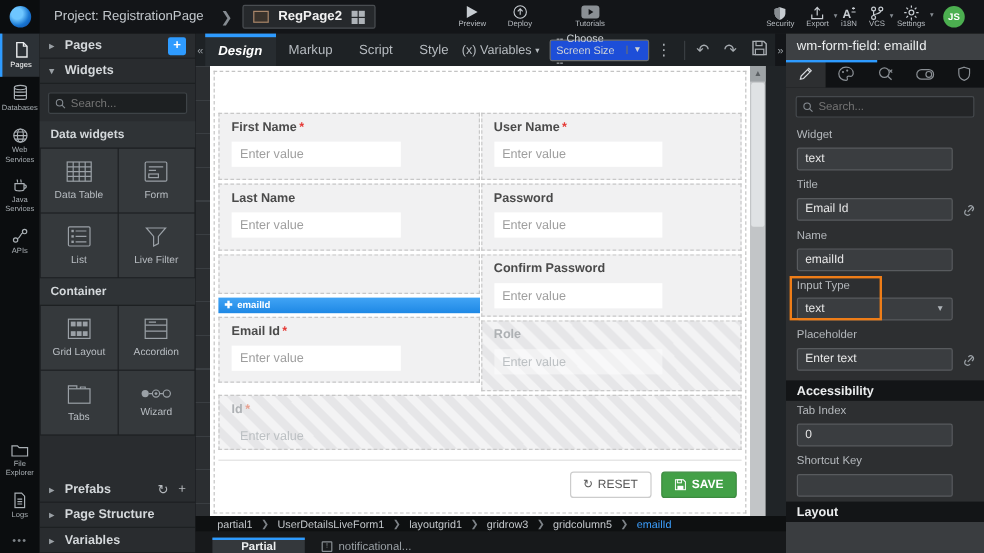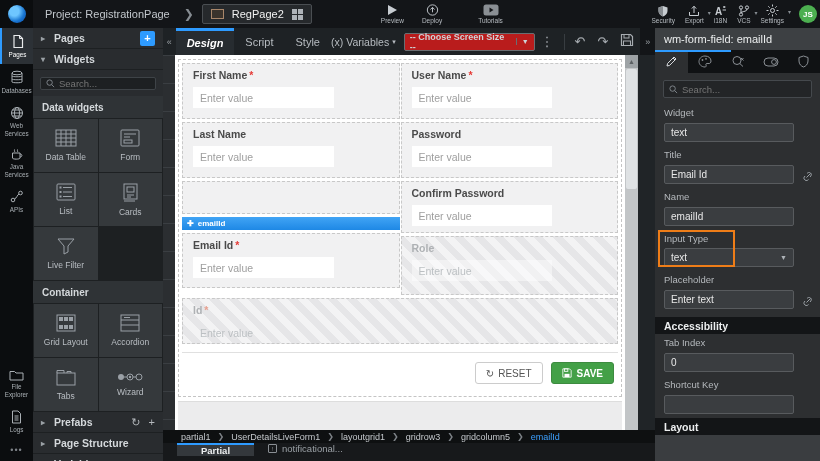--- a/index.html
+++ b/index.html
@@ -11,32 +11,32 @@
   .topbar { position:absolute; left:0; top:0; width:820px; height:28px; background:#131518;
     display:flex; align-items:center; color:#cfd3d7; }
   .logo-box { width:33px; height:28px; background:#0b0d0f; display:flex; align-items:center; justify-content:center; }
   .logo { width:18px; height:18px; border-radius:50%;
     background:radial-gradient(circle at 35% 35%, #6ec6ff 0 28%, #1976d2 60%, #0d47a1 100%); }
   .proj-label { font-size:11px; color:#c2c7cc; margin-left:12px; white-space:nowrap; }
   .tb-chev { color:#868c92; font-size:12px; margin:0 8px 0 14px; }
   .page-tab { height:20px; display:flex; align-items:center; gap:8px; background:#26292c;
     border:1px solid #4a4e52; border-radius:2px; padding:0 8px; }
   .page-tab .win-ico { width:13px; height:10px; border:1px solid #a8866a; background:#3a332c; display:inline-block; }
-  .page-tab .tab-title { font-size:11px; font-weight:normal; color:#f2f2f2; }
+  .page-tab .tab-title { font-size:11px; font-weight:bold; color:#f2f2f2; }
   .grid-ico { width:11px; height:11px; display:grid; grid-template-columns:1fr 1fr; gap:1px; }
   .grid-ico i { background:#aeb3b8; }
   .tb-action { display:flex; flex-direction:column; align-items:center; justify-content:center;
     font-size:6.5px; color:#b7bcc1; gap:1px; margin:0 9px; cursor:pointer; }
   .tb-action svg { display:block; }
   .tb-right { margin-left:auto; display:flex; align-items:center; }
   .tb-mini { display:flex; flex-direction:column; align-items:center; font-size:6.5px; color:#b7bcc1;
     margin:0 5px; position:relative; }
   .mini-chev { position:absolute; right:-7px; top:4px; font-size:6px; color:#868c92; }
   .avatar { width:18px; height:18px; border-radius:50%; background:#4caf50; color:#fff; font-size:8px;
-    font-weight:bold; display:flex; align-items:center; justify-content:center; margin:0 3px 0 10px; }
+    font-weight:bold; display:flex; align-items:center; justify-content:center; margin:0 16px 0 10px; }
 
   
   .rail { position:absolute; left:0; top:28px; width:33px; height:433px; background:#0b0d0f;
     display:flex; flex-direction:column; }
   .rail-item { width:33px; padding:6px 1px 5px; display:flex; flex-direction:column; align-items:center;
     gap:2px; color:#aab0b5; cursor:pointer; }
   .rail-item .rlabel { font-size:6.3px; text-align:center; line-height:1.25; }
   .rail-item.active { background:#2c3136; border-left:2px solid #2e9bff; color:#fff; }
   .rail-spacer { flex:1; }
   .rail-dots { color:#7d8287; font-size:9px; text-align:center; padding:6px 0; letter-spacing:1px; }
@@ -64,41 +64,41 @@
 
   
   .center { position:absolute; left:163px; top:28px; width:492px; height:433px; background:#1c1f22;
     display:flex; flex-direction:column; }
   .ed-toolbar { height:27px; min-height:27px; background:#1e2225; display:flex; align-items:center; color:#b7bcc1; }
   .collapse-btn { width:13px; text-align:center; color:#9aa0a5; font-size:9px; cursor:pointer; }
   .ed-tab { padding:0 11px; height:27px; display:flex; align-items:center; font-size:11px; cursor:pointer; }
   .ed-tab.active { background:#272c30; border-top:3px solid #2e9bff; font-weight:bold; color:#fff;font-style:italic; }
   .ed-sep { flex:1; }
   .vars-dd { font-size:10.5px; color:#b7bcc1; display:flex; align-items:center; gap:3px; margin-right:8px; cursor:pointer; }
-  .screen-dd { height:18px; border:1px solid #6a6e72; border-radius:2px; background:#b91c1c; color:#cfd3d7;
-    font-size:9px; display:flex; align-items:center; padding:0 5px; gap:6px; cursor:pointer;font-weight:bold; }
+  .screen-dd { height:18px; border:1px solid #6a6e72; border-radius:2px; background:#1d4ed8; color:#cfd3d7;
+    font-size:9px; display:flex; align-items:center; padding:0 5px; gap:6px; cursor:pointer; }
   .screen-dd .dd-arr { border-left:1px solid #6a6e72; padding-left:5px; font-size:7px; }
   .tool-ico { margin:0 6px; font-size:13px; color:#a7acb1; cursor:pointer; }
   .tool-div { width:1px; height:16px; background:#383d41; margin:0 4px; }
   .panel-expand { width:15px; height:27px; background:#131518; color:#9aa0a5; display:flex; align-items:center;
     justify-content:center; font-size:9px; cursor:pointer; }
 
   
   .canvas-wrap { flex:1; position:relative; background:#202427; overflow:hidden; }
   .ruler { position:absolute; left:0; top:0; width:12px; height:100%; background:#2b2e31;
     background-image:repeating-linear-gradient(to bottom,#3a3e42 0 1px,transparent 1px 28px); }
   .page { position:absolute; left:12px; top:0; width:450px; height:100%; background:#fff; overflow:hidden; }
   .vscroll { position:absolute; left:462px; top:0; width:13px; height:100%; background:#c2c5c7; }
   .vscroll .sc-btn { height:13px; background:#9ea3a6; color:#5b6063; font-size:7px; display:flex;
     align-items:center; justify-content:center; cursor:pointer; }
   .vscroll .sc-thumb { position:absolute; top:14px; left:1px; width:11px; height:120px; background:#dfe2e4;
     border-radius:2px; cursor:grab; }
 
   .form-outer { margin:4px 3px; border:1px dashed #c4c4c4; padding:3px; }
-  .cols { display:flex; gap:1px; }
+  .cols { display:flex; gap:1px;margin-top:31px; }
   .col { flex:1; display:flex; flex-direction:column; gap:3px; }
   .cell { background:#f1f1f2; border:1px dashed #c8c8c8; padding:5px 10px; }
   .cell .flabel { font-size:10.5px; font-weight:bold; color:#4a4a4a; }
   .req { color:#e53935; margin-left:2px; }
   .finput { margin-top:6px; height:21px; background:#fff; display:flex; align-items:center; padding:0 7px;
     font-size:10.5px; color:#9e9e9e; width:72%; cursor:text; }
   .cell.hiddenfield { background:repeating-linear-gradient(45deg,#f3f3f4 0 7px,#e6e6e8 7px 14px); }
   .cell.hiddenfield .flabel { color:#aeb1b4; }
   .cell.hiddenfield .finput { background:rgba(255,255,255,.45); color:#bcc0c3; }
   .selbar { height:13px; background:linear-gradient(#41a4f5,#1e88e5); display:flex; align-items:center;
@@ -113,21 +113,21 @@
   .btn-save { height:22px; background:#43a047; border:1px solid #3d8b40; border-radius:3px; color:#fff;
     font-size:10px; font-weight:bold; padding:0 10px; display:flex; align-items:center; gap:5px; cursor:pointer; }
   .canvas-footer { height:46px; background:#ececed; border-top:1px solid #ddd; margin:0 3px; }
 
   
   .crumbbar { height:13px; min-height:13px; background:#0e1011; display:flex; align-items:center;
     gap:7px; padding-left:18px; font-size:9px; color:#c4c8cc; }
   .crumb { cursor:pointer; }
   .crumb.current { color:#3da0ff; }
   .crumb-sep { color:#7d8287; font-size:8px; }
-  .btabs { height:18px; min-height:18px; background:#17191b; display:flex; align-items:flex-start; }
+  .btabs { height:18px; min-height:18px; background:#17191b; display:flex; align-items:flex-end; }
   .btab { padding:0 14px; display:flex; align-items:center; gap:5px; font-size:9.5px; color:#9aa0a5; cursor:pointer; }
   .btab.active { background:#34383c; border-top:2px solid #2e9bff; color:#eceeef; font-weight:bold;
     margin-left:14px; padding:0 24px; }
   .note-ico { width:9px; height:9px; border:1px solid #8a8f94; border-radius:1px; display:inline-flex;
     align-items:center; justify-content:center; font-size:6px; color:#8a8f94; }
 
   
   .rpanel { position:absolute; left:655px; top:28px; width:165px; height:433px; background:#2d2f31;
     color:#cfd3d7; display:flex; flex-direction:column; overflow:hidden; }
   .rp-header { height:22px; min-height:22px; background:#3d4043; display:flex; align-items:center;
@@ -345,29 +345,20 @@
             </g>
             <g fill="#9aa0a6">
               <rect x="3.5" y="3.5" width="2" height="2"></rect>
               <rect x="3.5" y="8" width="2" height="2"></rect>
               <rect x="3.5" y="12.5" width="2" height="2"></rect>
             </g>
           </svg>
         <span class="wlabel">List</span>
       </div>
       <div class="wcard">
-        <svg width="20" height="19" viewBox="0 0 20 19">
-            <rect x="4" y="1" width="13" height="15" fill="none" stroke="#9aa0a6"></rect>
-            <path d="M4 18 H15" stroke="#9aa0a6"></path>
-            <rect x="7" y="4" width="7" height="5" fill="none" stroke="#9aa0a6"></rect>
-            <path d="M7 12 H14 M7 14 H11" stroke="#9aa0a6"></path>
-          </svg>
-        <span class="wlabel">Cards</span>
-      </div>
-      <div class="wcard">
         <svg width="20" height="18" viewBox="0 0 20 18">
             <path d="M2 2 H18 L12 9 V15 L8 17 V9 Z" fill="none" stroke="#9aa0a6"></path>
           </svg>
         <span class="wlabel">Live Filter</span>
       </div>
     </div>
     <div class="group-label">Container</div>
     <div class="wgrid">
       <div class="wcard">
         <svg width="20" height="18" viewBox="0 0 20 18">
@@ -427,20 +418,21 @@
         <span class="arr">▸</span>
         <span>Variables</span>
       </div>
     </div>
   </div>
 
   <div class="center">
     <div class="ed-toolbar">
       <span class="collapse-btn">«</span>
       <div class="ed-tab active">Design</div>
+      <div class="ed-tab">Markup</div>
       <div class="ed-tab">Script</div>
       <div class="ed-tab">Style</div>
       <div class="ed-sep"></div>
       <div class="vars-dd">
         <span>(x)</span>
         <span>Variables</span>
         <span style="font-size:7px">▾</span>
       </div>
       <div class="screen-dd">
         <span>-- Choose Screen Size --</span>

